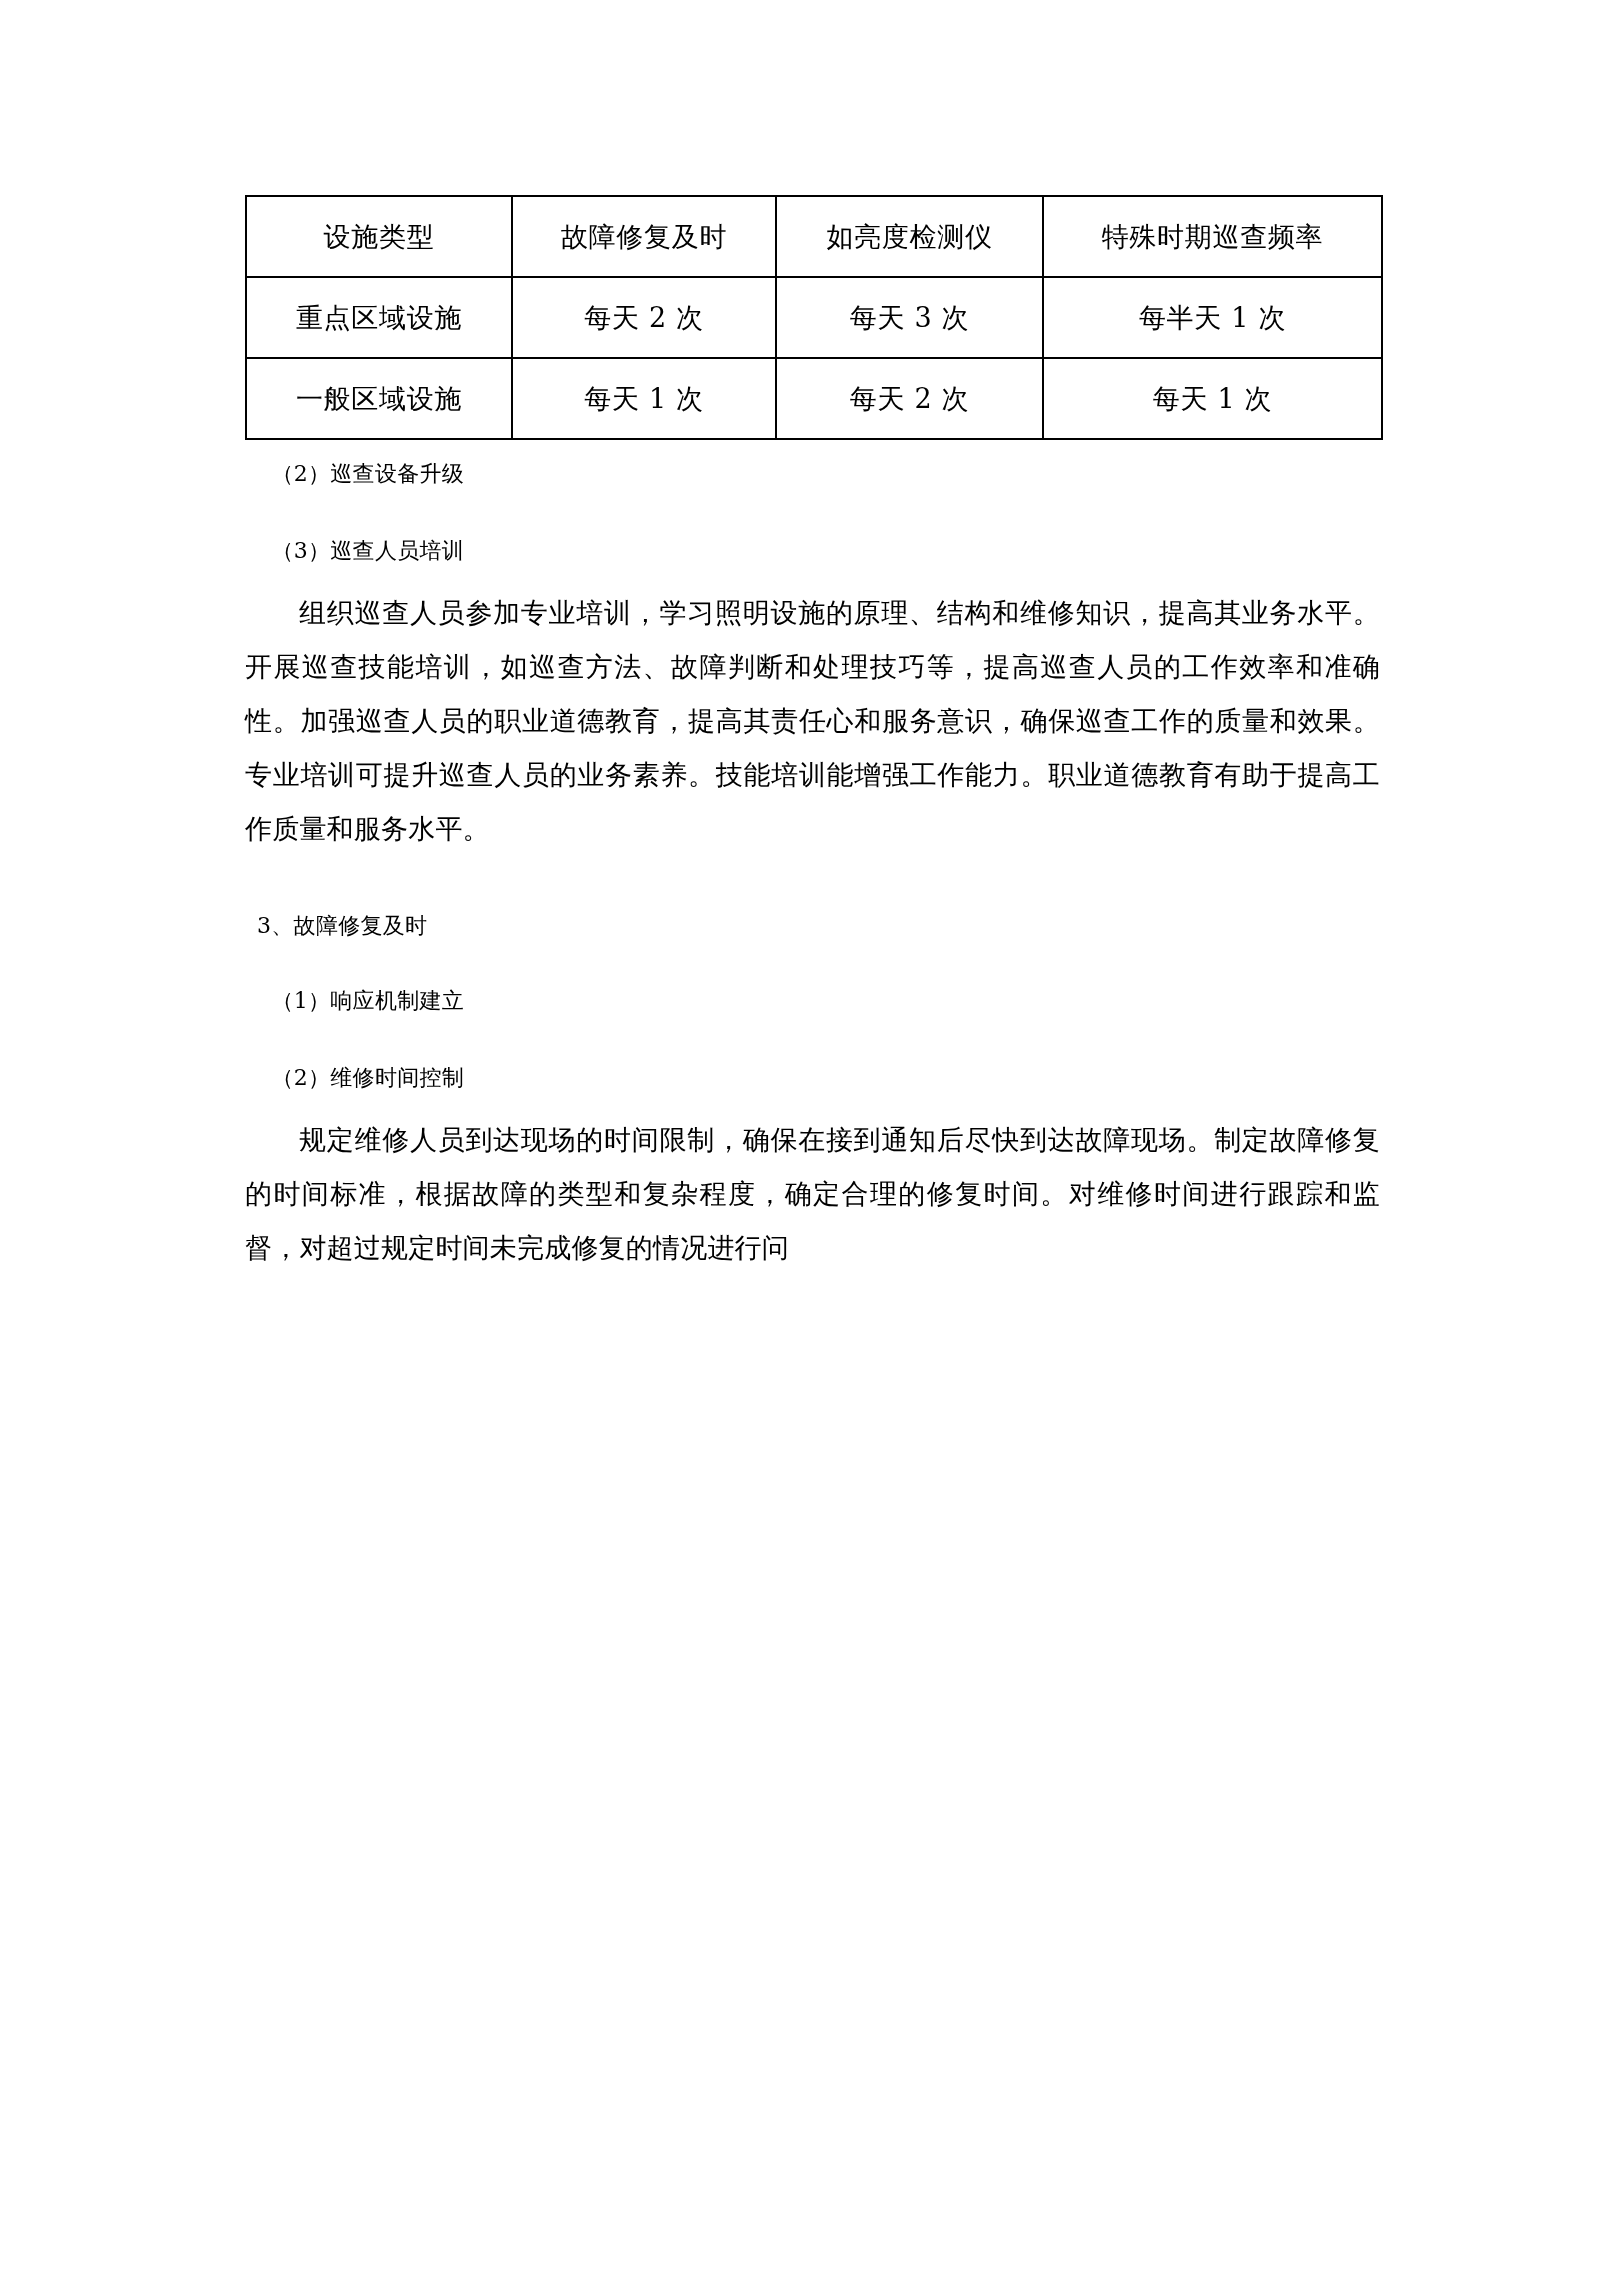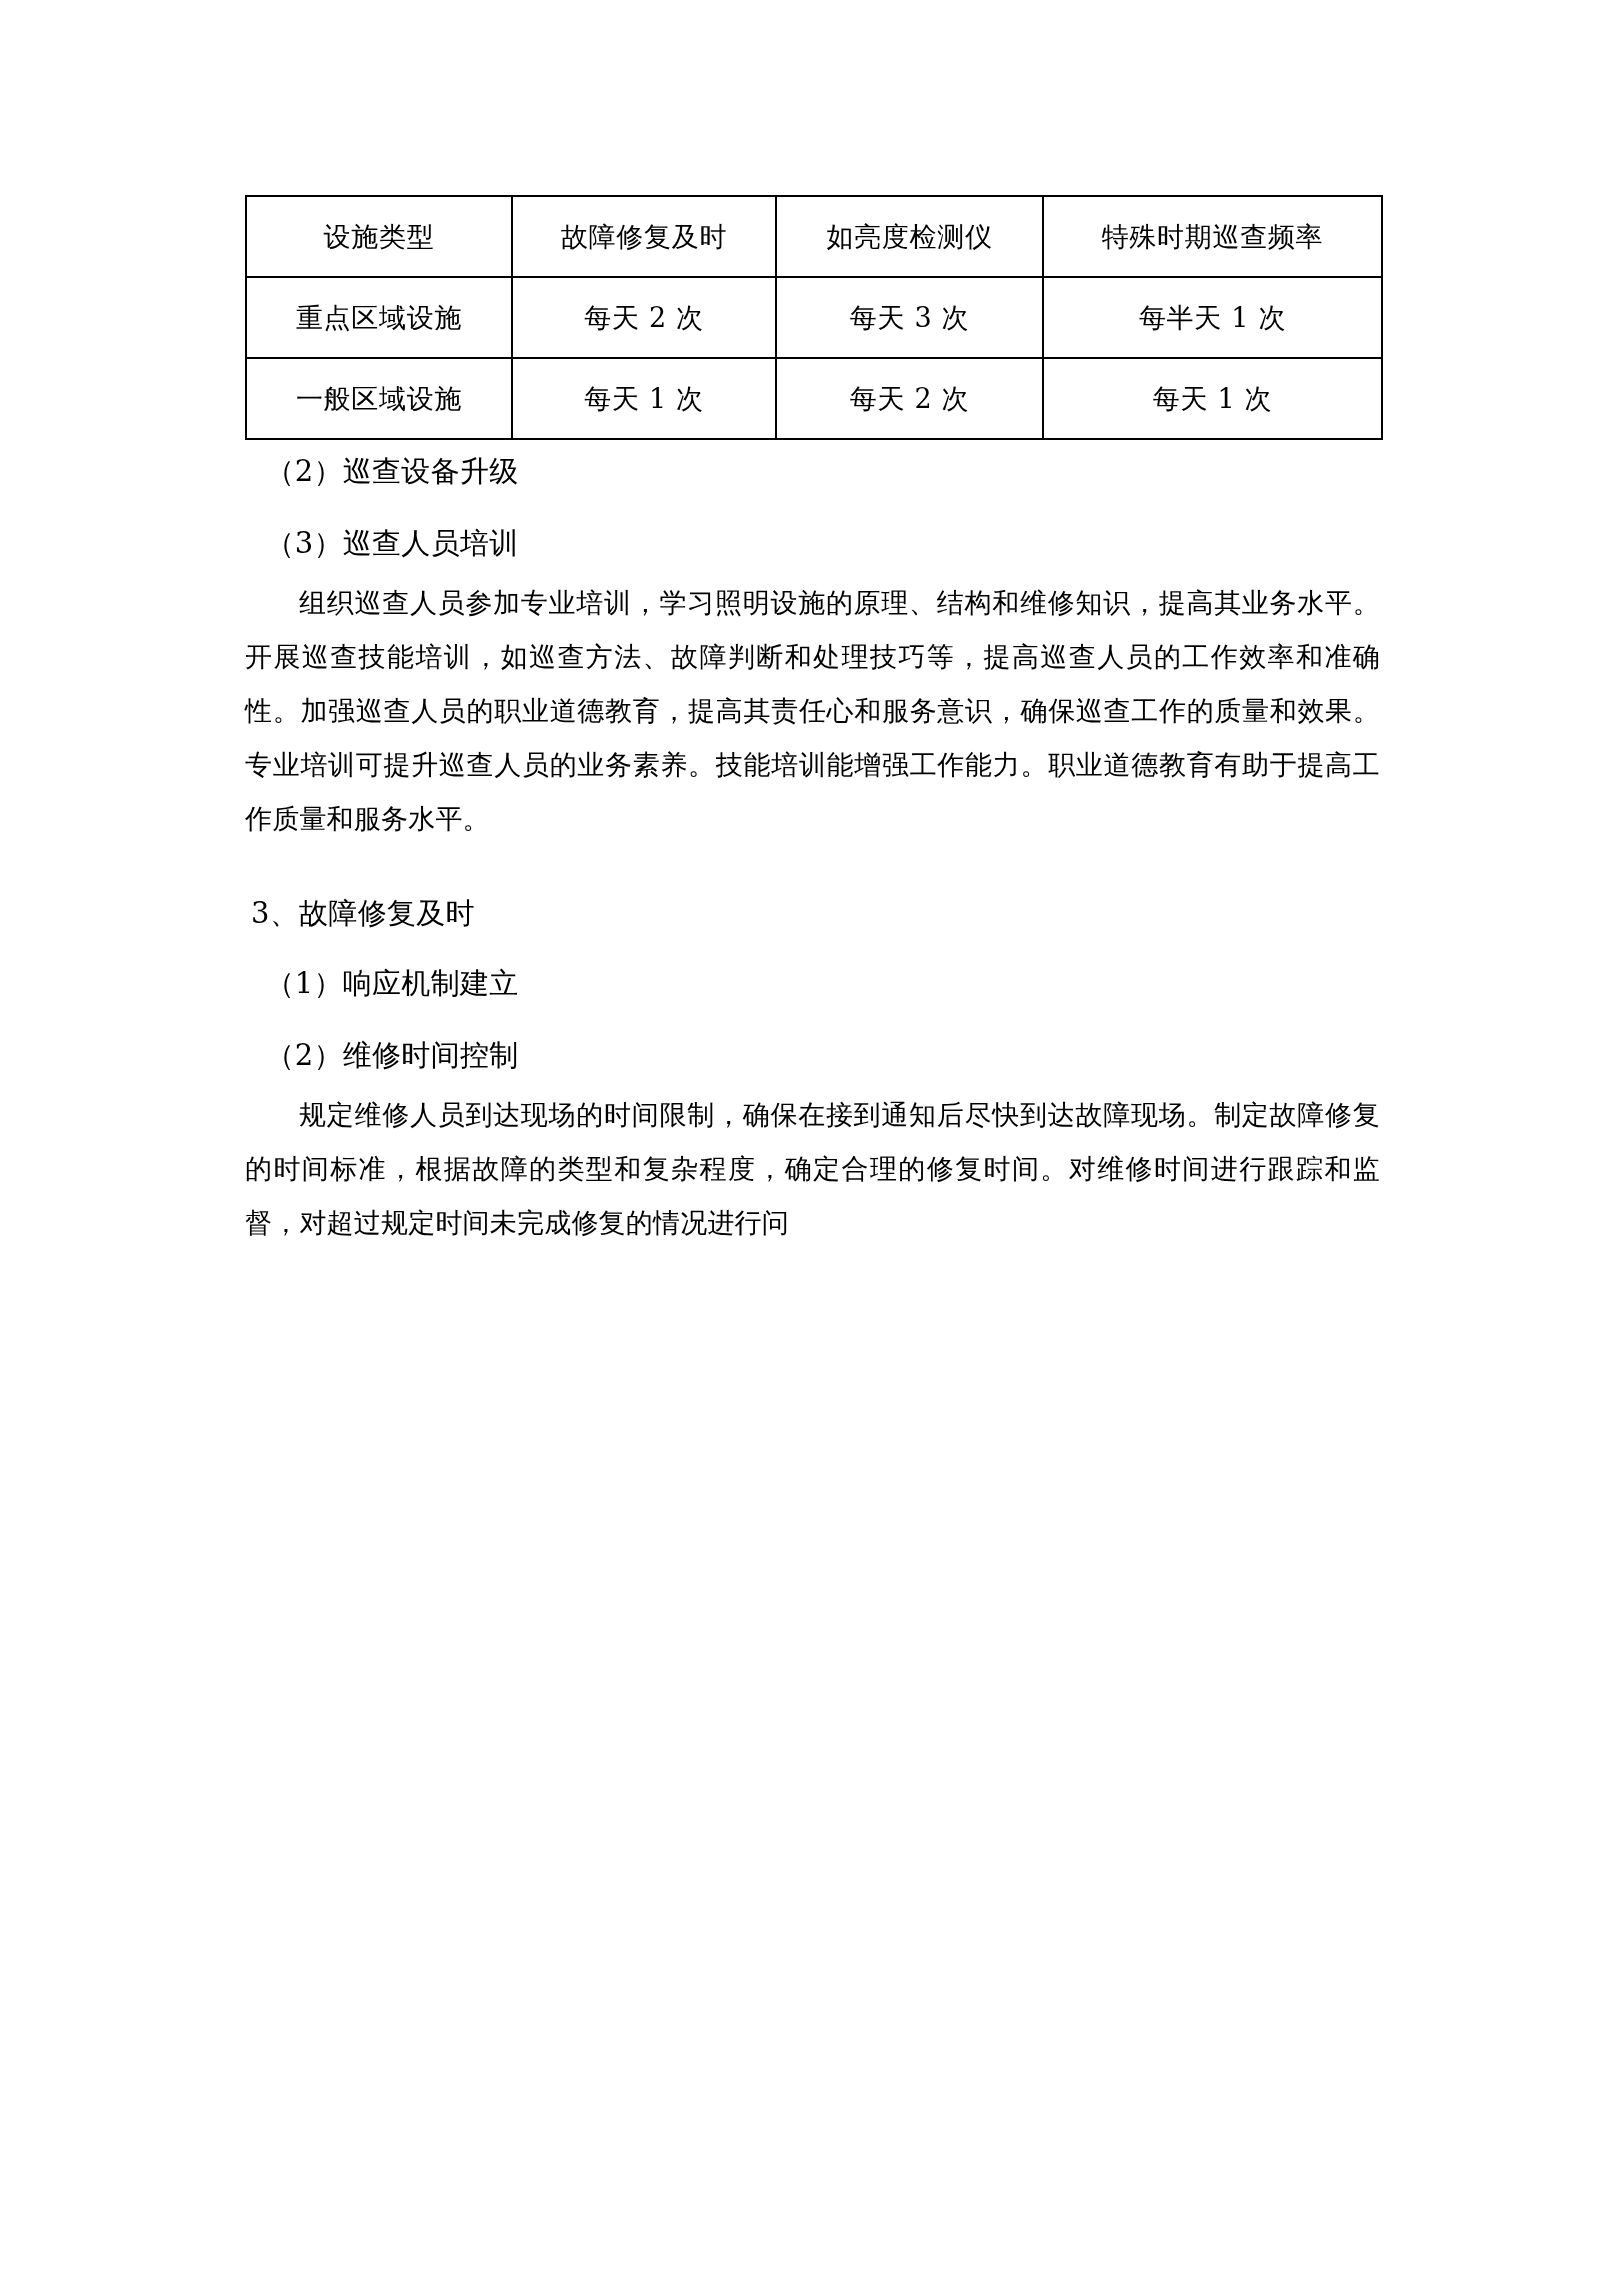--- a/index.html
+++ b/index.html
@@ -44,23 +44,23 @@
     letter-spacing: 0.7px;
   }
   table.freq-table col.c0 { width: 266px; }
   table.freq-table col.c1 { width: 264px; }
   table.freq-table col.c2 { width: 267px; }
   table.freq-table col.c3 { width: 339px; }
 
   
   .hd {
     font-family: "DejaVu Serif", "Liberation Serif", serif;
-    font-size: 29px;
+    font-size: 22px;
     line-height: 1.0;
-    margin: 6px;
+    margin: 12px;
     padding: 0;
     letter-spacing: 0.3px;
     white-space: nowrap;
   }
   .hd-indent { padding-left: 14.4px; }
   .hd-plain  { padding-left: 0px; }
 
   .para {
     font-family: "DejaVu Serif", "Liberation Serif", serif;
     font-size: 27px;

